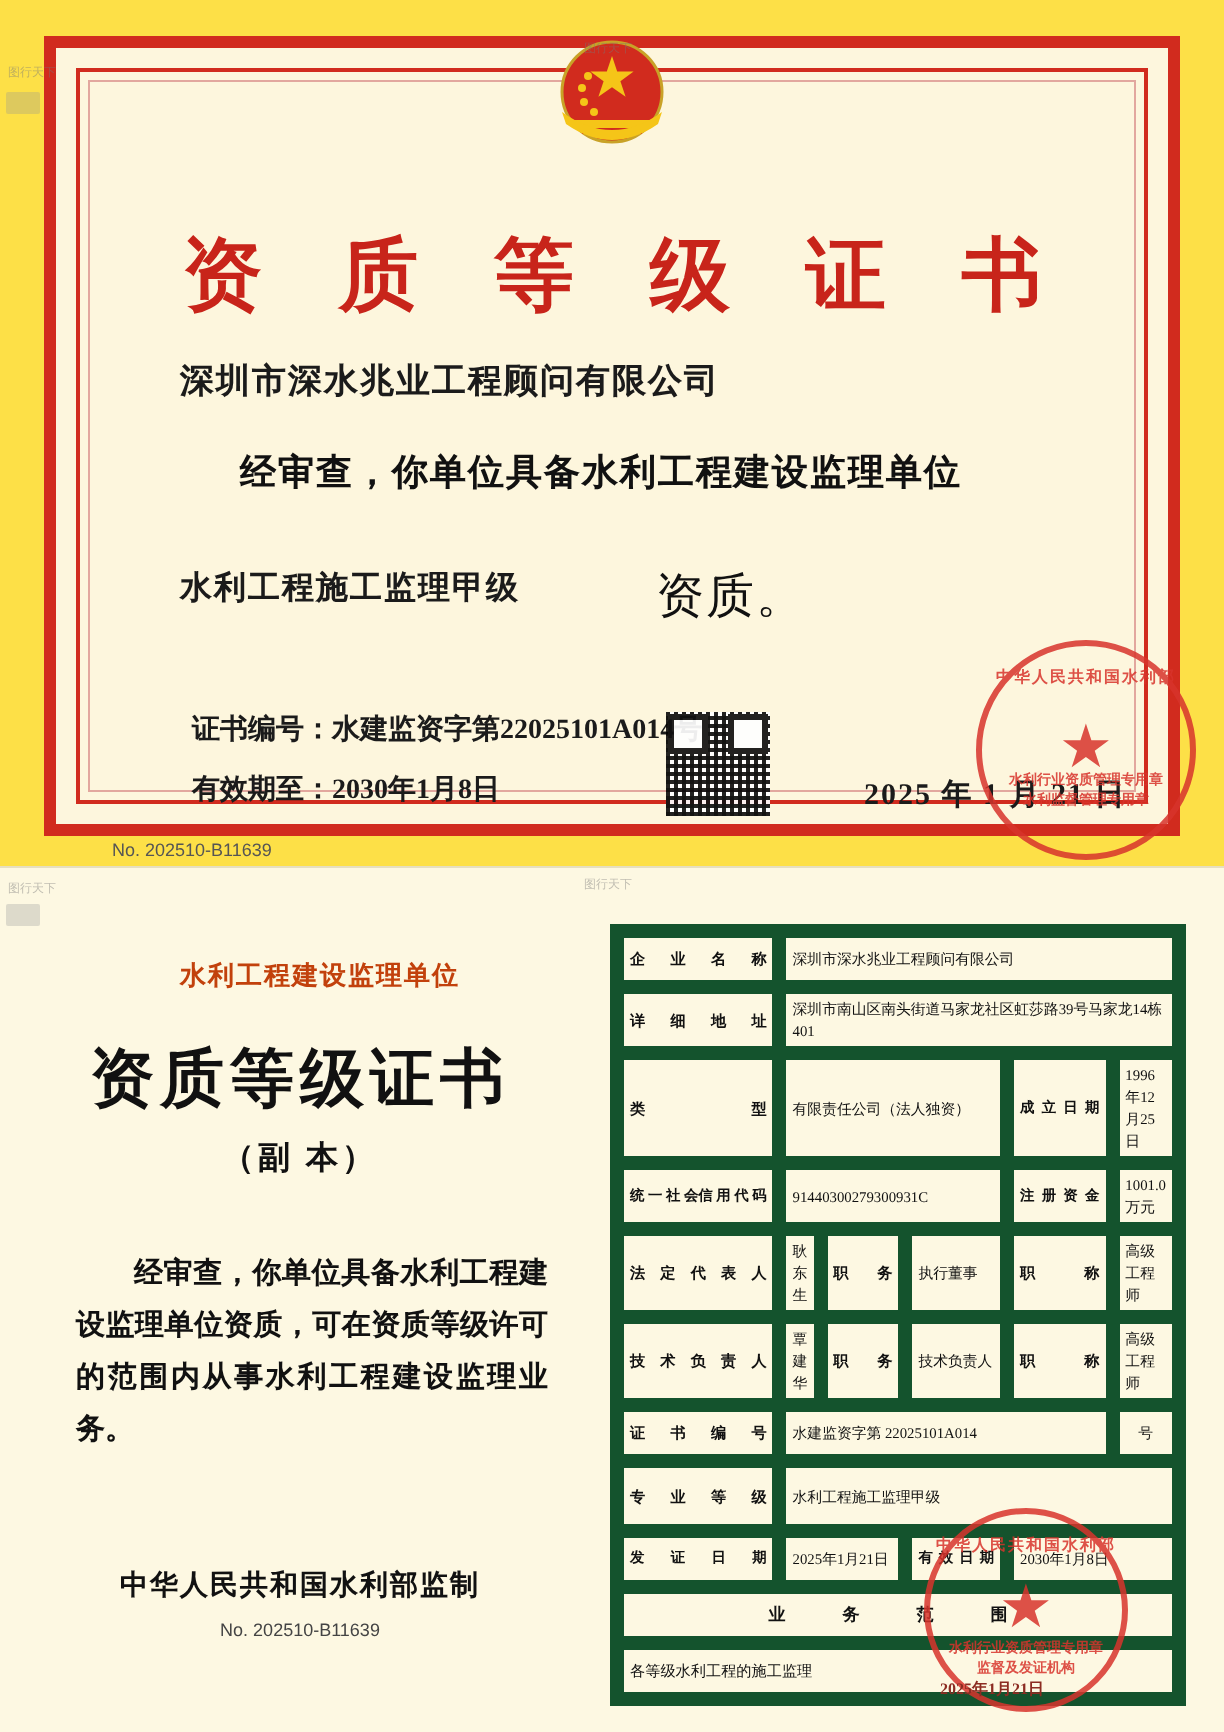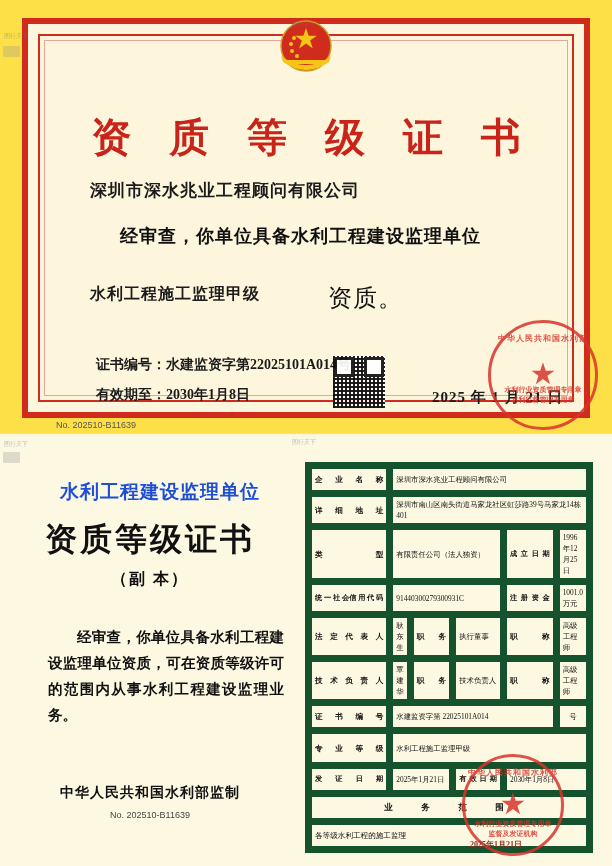--- a/index.html
+++ b/index.html
@@ -215,23 +215,23 @@
   .left-panel {
     position: absolute;
     left: 0; top: 0;
     width: 300px; height: 433px;
   }
   .lp-t1 {
     position: absolute;
     left: 0; right: 0;
     top: 45px;
     text-align: center;
-    font-size: 19px;
-    font-weight: bold;
-    color: #1d4ed8;
+    font-size: 13px;
+    font-weight: bold;
+    color: #c2410c;
     letter-spacing: 1px;
     margin-left: 20px;
   }
   .lp-t2 {
     position: absolute;
     left: 0; right: 0;
     top: 84px;
     text-align: center;
     font-size: 32px;
     font-weight: bold;
@@ -243,21 +243,21 @@
     left: 0; right: 0;
     top: 135px;
     text-align: center;
     font-size: 16px;
     font-weight: bold;
     color: #111;
     letter-spacing: 2px;
   }
   .lp-body {
     position: absolute;
-    left: 48px;
+    left: 38px;
     top: 190px;
     width: 236px;
     font-size: 14.5px;
     line-height: 26px;
     color: #111;
     text-align: justify;
     text-indent: 29px;
     font-weight: bold;
   }
   .lp-foot1 {

